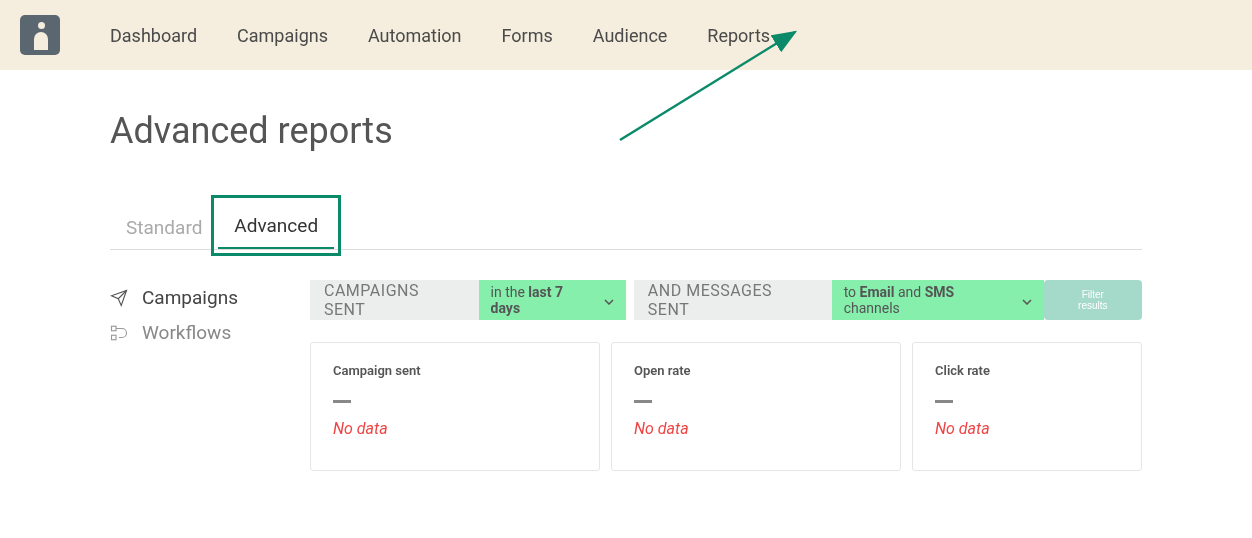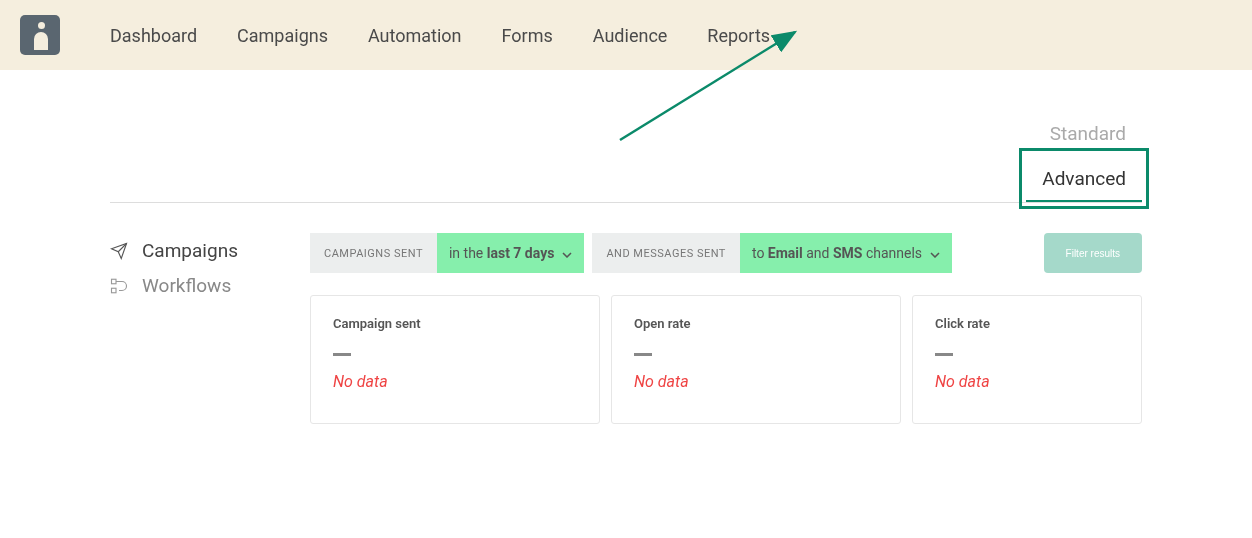--- a/index.html
+++ b/index.html
@@ -65,21 +65,20 @@
     font-size: 36px;
     font-weight: 400;
     color: #555;
     margin-bottom: 50px;
   }
   .tabs {
     display: flex;
     border-bottom: 1px solid #ddd;
     align-items: flex-end;
     margin-bottom: 30px;
-    flex-direction: column;
   }
   .tab {
     padding: 12px 16px 10px 16px;
     font-size: 19px;
     color: #aaa;
     cursor: pointer;
   }
   .tab.active {
     color: #333;
     border-bottom: 2px solid #0b8a6a;
@@ -119,21 +118,21 @@
   }
   .filters {
     display: flex;
     align-items: stretch;
     gap: 0;
     margin-bottom: 22px;
   }
   .filter-label {
     background: #eceeee;
     color: #777;
-    font-size: 11px;
+    font-size: 16px;
     letter-spacing: 0.5px;
     padding: 0 14px;
     display: flex;
     align-items: center;
     text-transform: uppercase;
     height: 40px;
   }
   .filter-value {
     background: #86efac;
     color: #555;
@@ -212,20 +211,21 @@
 <svg class="arrow-annotation" style="left:610px; top:20px;" width="210" height="130">
   <defs>
     <marker id="arrowhead" markerWidth="10" markerHeight="8" refX="9" refY="4" orient="auto">
       <polygon points="0 0, 10 4, 0 8" fill="#0b8a6a"></polygon>
     </marker>
   </defs>
   <line x1="10" y1="120" x2="185" y2="12" stroke="#0b8a6a" stroke-width="2.5" marker-end="url(#arrowhead)"></line>
 </svg>
 
 <div class="page">
+  <h1 class="page-title">Advanced reports</h1>
 
   <div class="tabs">
     <div class="tab">Standard</div>
     <div class="tab active highlight-box">Advanced</div>
   </div>
 
   <div class="content-row">
     <div class="sidebar">
       <div class="side-item active">
         <span class="side-icon">

